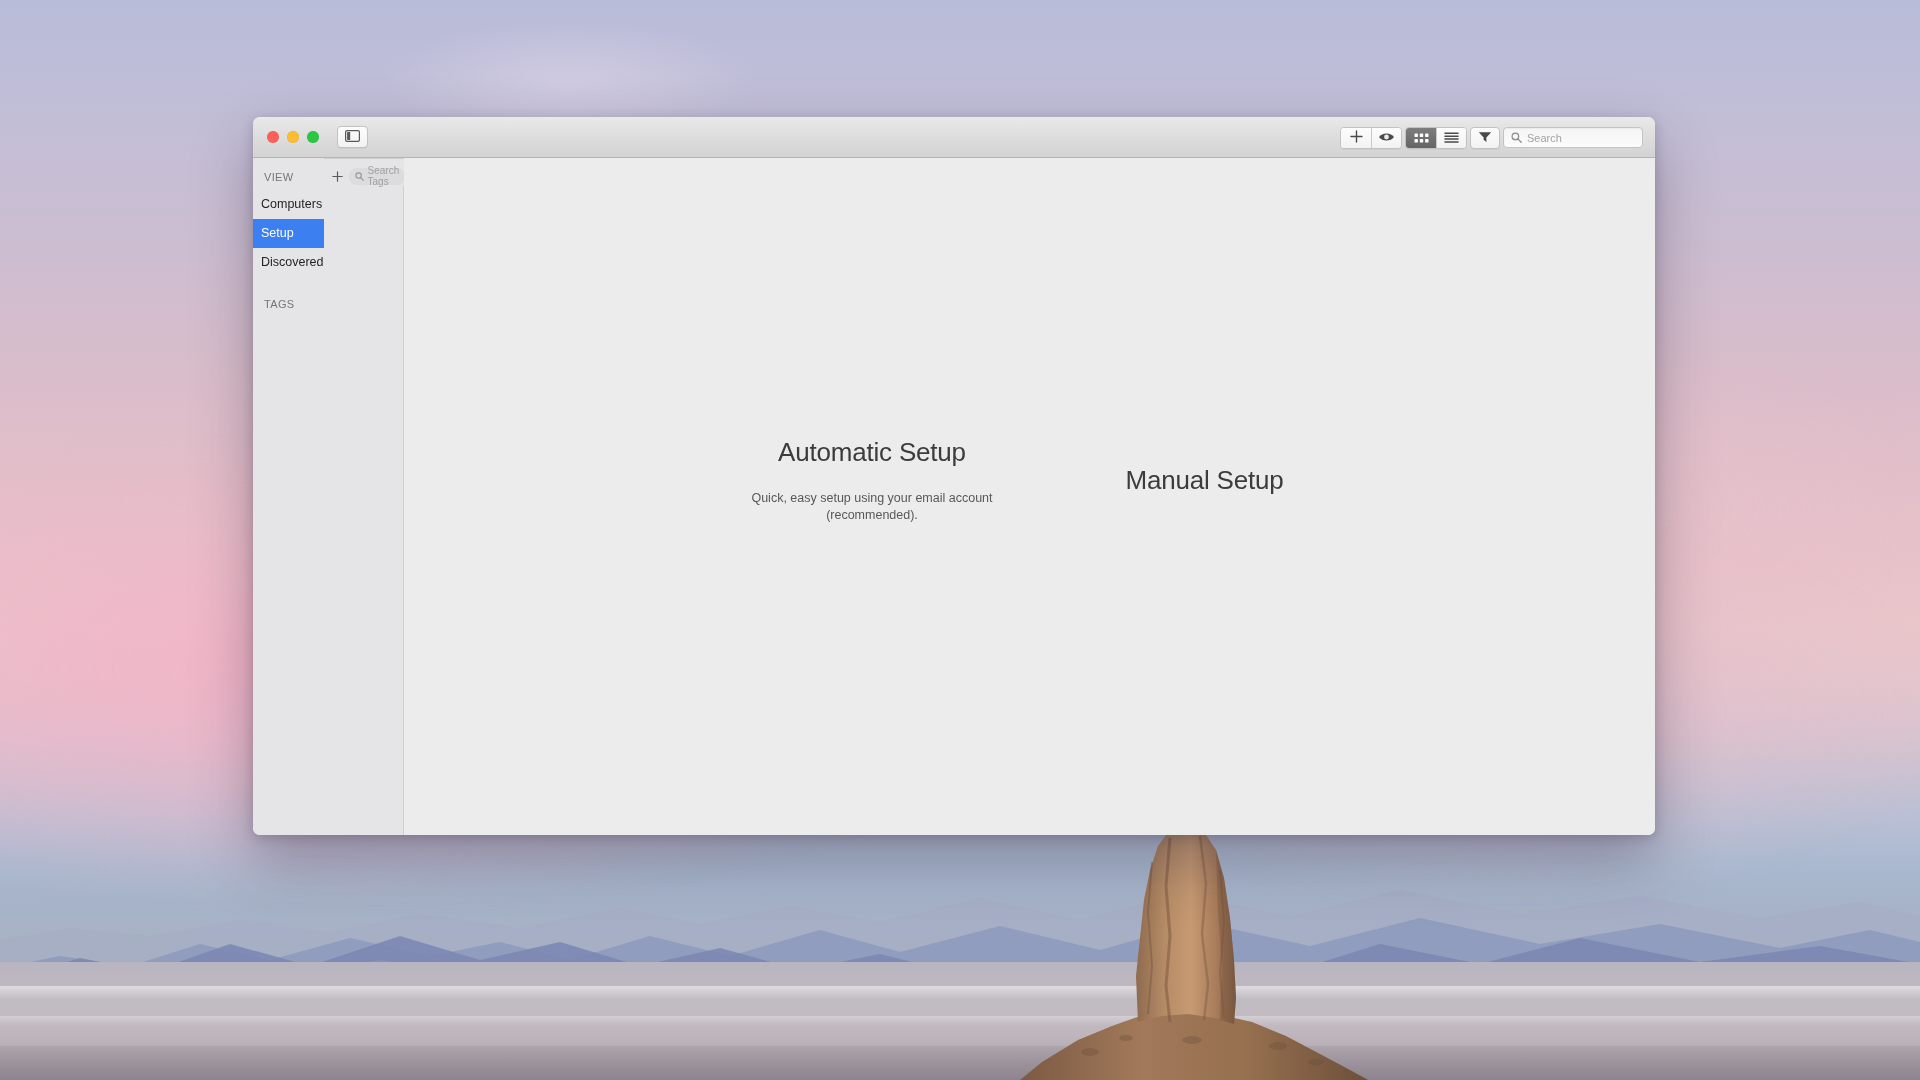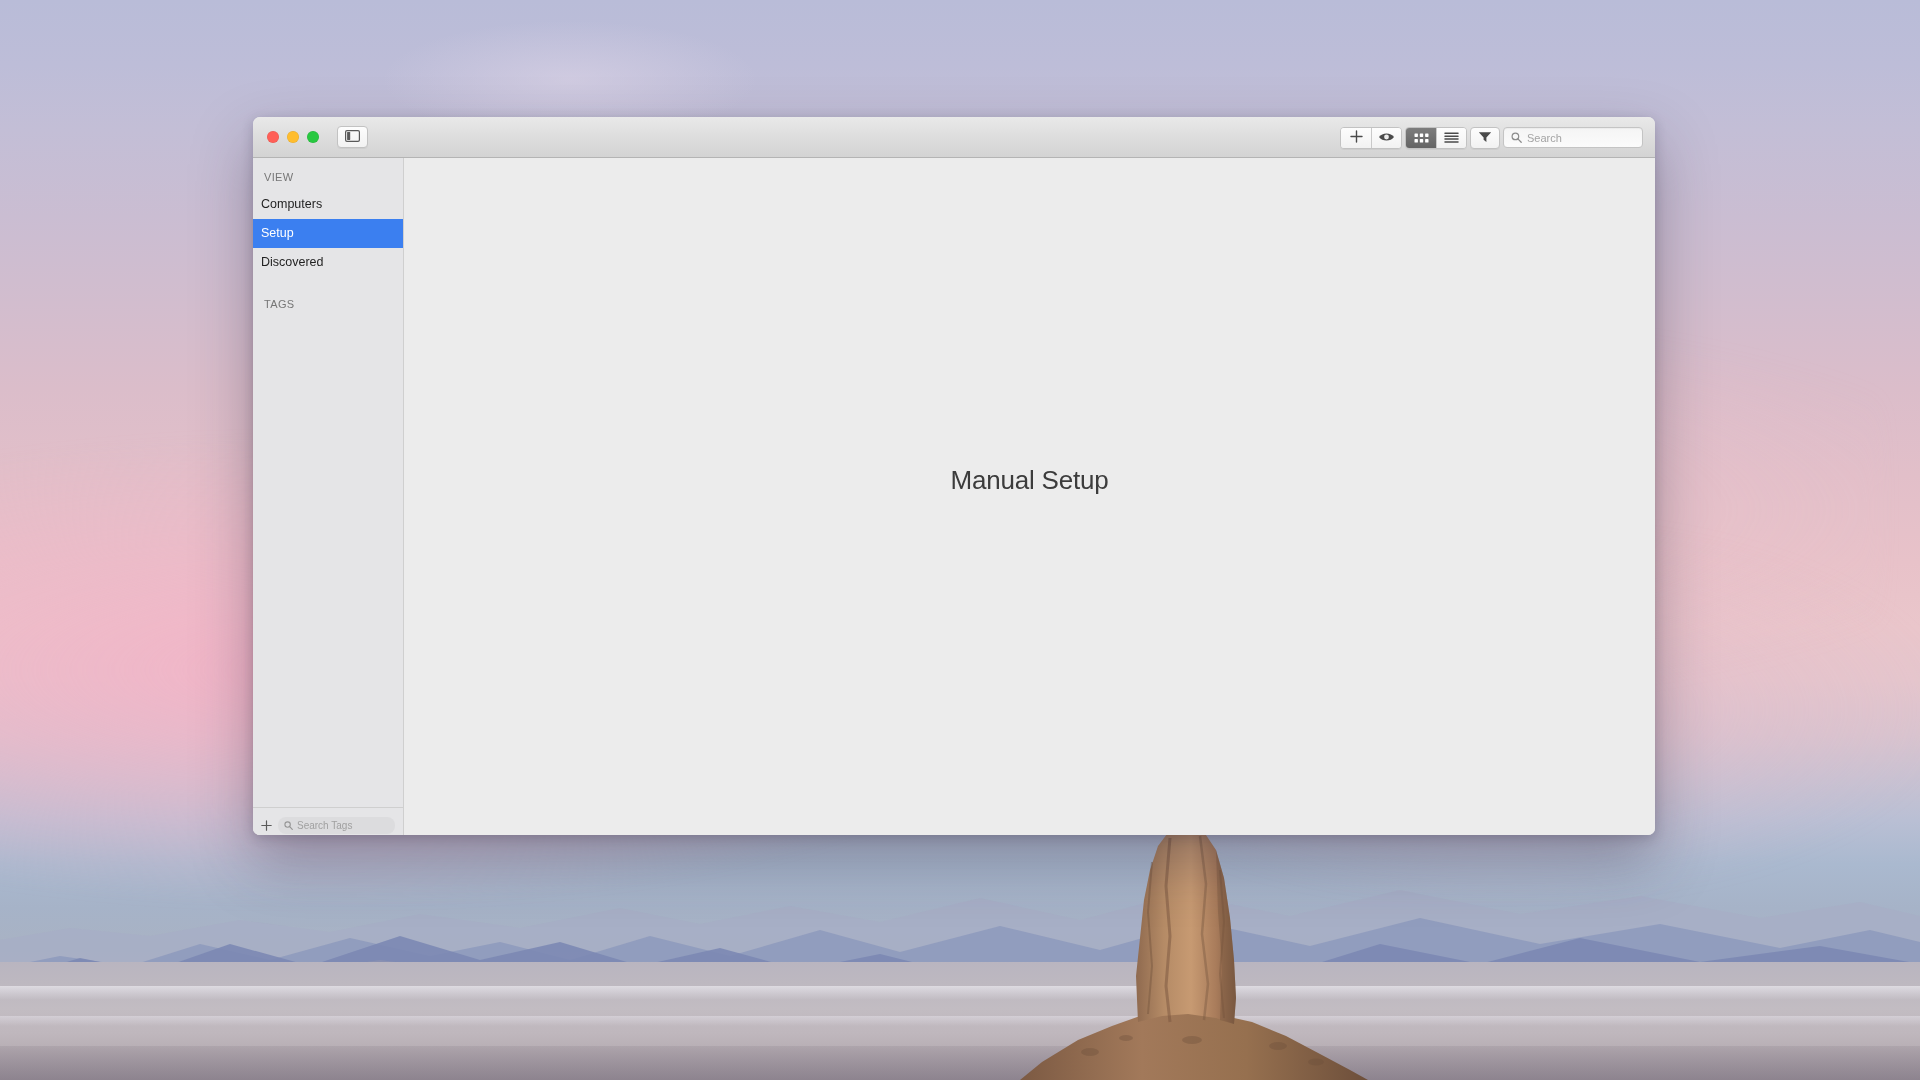--- a/index.html
+++ b/index.html
@@ -156,21 +156,21 @@
   }
   #search-placeholder { font-size:11px; color:#a4a4a4; }
 
   
   #window-body { display:flex; height:677px; }
 
   #sidebar {
     width:151px;
     background:#e5e5e7;
     border-right:1px solid #cfcfcf;
-    display:flex; flex-direction:column;
+    display:flex; flex-direction:row;
     position:relative;
   }
   #sidebar-scroll { flex:1; padding-top:11px; }
   .group-title {
     font-size:11px; color:#767676; letter-spacing:0.35px;
     padding:0 0 0 11px; margin-bottom:4px; height:17px; line-height:17px;
   }
   .sb-row {
     height:29px; line-height:29px;
     font-size:12.5px; color:#1f1f1f;
@@ -420,20 +420,24 @@
             </svg>
           </span>
           <span id="tag-search-placeholder">Search Tags</span>
         </div>
       </div>
     </div>
 
     <div id="content">
       <div id="setup-options">
 
+        <div class="setup-card">
+          <div class="setup-title">Automatic Setup</div>
+          <div class="setup-desc">Quick, easy setup using your email account (recommended).</div>
+        </div>
 
         <div class="setup-card manual">
           <div class="setup-title">Manual Setup</div>
         </div>
 
       </div>
     </div>
 
   </div>
 </div>

